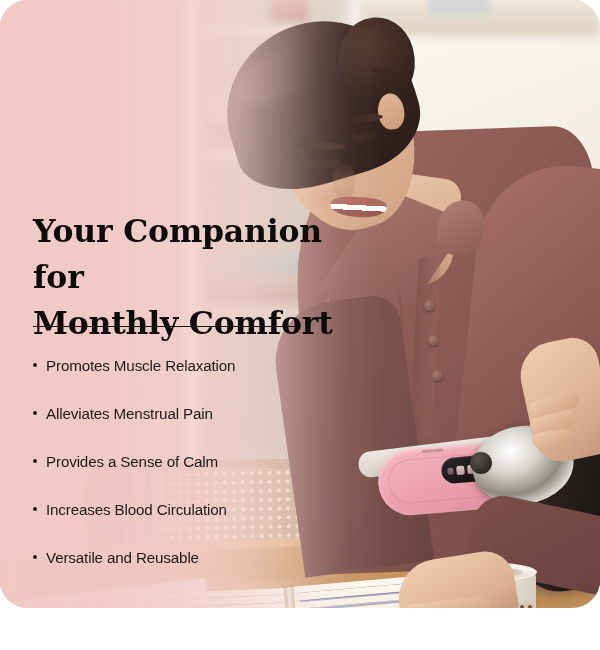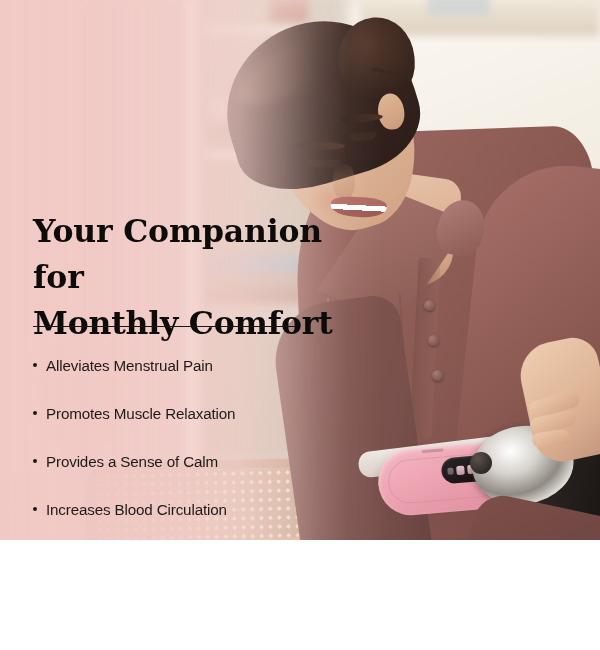--- a/index.html
+++ b/index.html
@@ -9,23 +9,24 @@
     width: 600px;
     height: 650px;
     overflow: hidden;
     background: #ffffff;
     font-family: "Liberation Sans", sans-serif;
   }
 
   .banner {
     position: relative;
     width: 600px;
-    height: 540px;
+    height: 608px;
     overflow: hidden;
     background: #d946ef;
+    border-radius: 28px;
   }
 
   
   .photo { position: absolute; inset: 0; overflow: hidden; }
 
   
   .wall {
     position: absolute; inset: 0;
     background:
       radial-gradient(120% 80% at 78% 8%, #f6f1e9 0%, #efe7dc 45%, #e3d8cb 100%),
@@ -650,33 +651,34 @@
   <div class="content">
 
     <h1 class="headline">Your Companion for
 Monthly Comfort</h1>
 
     <div class="divider"></div>
 
     <ul class="benefits">
       <li class="benefit">
         <span class="bullet-dot"></span>
-        <span>Alleviates Menstrual Pain</span>
+        <span>Promotes Muscle Relaxation</span>
       </li>
       <li class="benefit">
         <span class="bullet-dot"></span>
-        <span>Promotes Muscle Relaxation</span>
+        <span>Alleviates Menstrual Pain</span>
       </li>
       <li class="benefit">
         <span class="bullet-dot"></span>
         <span>Provides a Sense of Calm</span>
       </li>
       <li class="benefit">
         <span class="bullet-dot"></span>
         <span>Increases Blood Circulation</span>
       </li>
       <li class="benefit">
         <span class="bullet-dot"></span>
+        <span>Versatile and Reusable</span>
       </li>
     </ul>
 
   </div>
 </div>
 
 </body></html>

